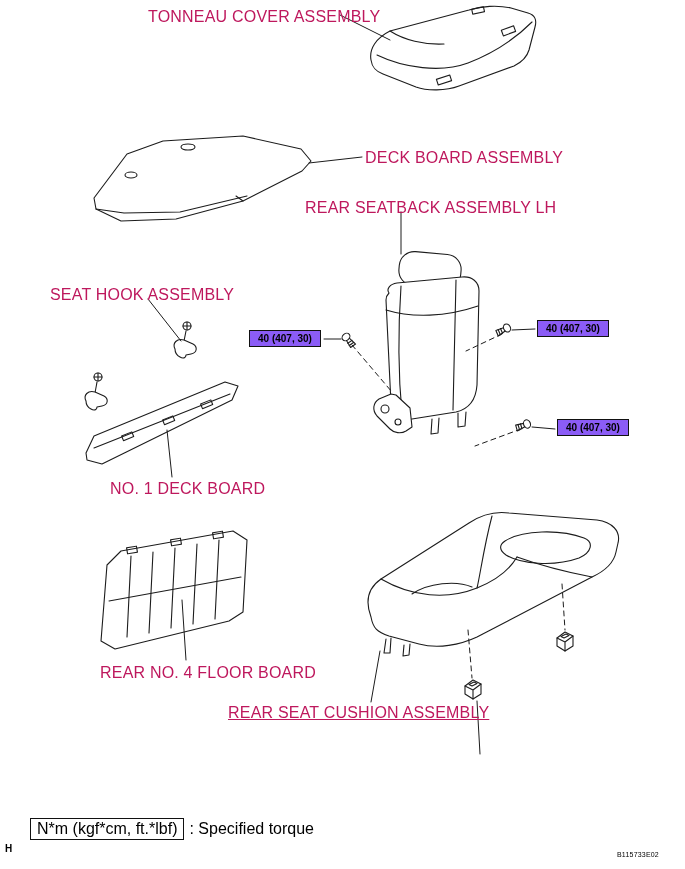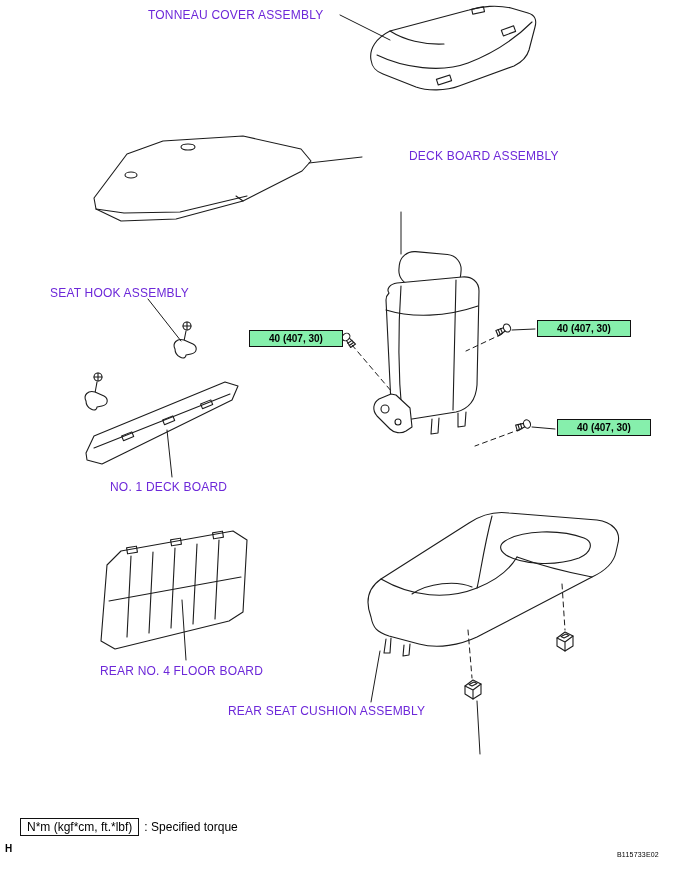--- a/index.html
+++ b/index.html
@@ -1,24 +1,24 @@
 <!DOCTYPE html>
 <html><head>
 <meta charset="utf-8">
 <style>
   * { margin:0; padding:0; box-sizing:border-box; }
   html,body { background:#ffffff; }
   body { font-family:"Liberation Sans", sans-serif; color:#000; }
   .page { position:relative; width:685px; height:869px; background:#fff; overflow:hidden; }
   svg.art { position:absolute; left:0; top:0; }
-  .lbl { position:absolute; font-size:12px; letter-spacing:0.2px; white-space:nowrap; color:#6d28d9; }
-  .torque { position:absolute; border:1.3px solid #111; background:#86efac; font-size:10px;
-            font-weight:bold; padding:2px 19px; white-space:nowrap; line-height:1.1; }
-  .legend { position:absolute; left:20px; top:818px; display:flex; align-items:center;
-            font-size:12px; white-space:nowrap;text-align:right; }
+  .lbl { position:absolute; font-size:16px; letter-spacing:0.2px; white-space:nowrap; color:#be185d; }
+  .torque { position:absolute; border:1.3px solid #111; background:#8b5cf6; font-size:10px;
+            font-weight:bold; padding:2px 8px; white-space:nowrap; line-height:1.1; }
+  .legend { position:absolute; left:30px; top:818px; display:flex; align-items:center;
+            font-size:16px; white-space:nowrap;text-align:right; }
   .legend-box { border:1.3px solid #111; padding:1px 6px; margin-right:5px; }
   .footer-h { position:absolute; left:5px; top:843px; font-size:10px; font-weight:bold; }
   .fig-code { position:absolute; left:617px; top:851px; font-size:7px; letter-spacing:0.2px; }
 </style>
 </head>
 <body>
 
 <div class="page">
 
   <svg class="art" width="685" height="869" viewBox="0 0 685 869">
@@ -137,30 +137,31 @@
         <path d="M480,754 L477,701"></path>
         <path d="M324,339 L341,339"></path>
         <path d="M535,329 L512,330"></path>
         <path d="M555,429 L532,427"></path>
       </g>
     </g>
   </svg>
 
   <div class="lbl" style="left:148px; top:8px;">TONNEAU COVER ASSEMBLY</div>
 
-  <div class="lbl" style="left:365px; top:149px;margin-left:44px;">DECK BOARD ASSEMBLY</div>
+  <div class="lbl" style="left:365px; top:149px;">DECK BOARD ASSEMBLY</div>
 
+  <div class="lbl" style="left:305px; top:199px;">REAR SEATBACK ASSEMBLY LH</div>
 
   <div class="lbl" style="left:50px; top:286px;">SEAT HOOK ASSEMBLY</div>
 
   <div class="lbl" style="left:110px; top:480px;">NO. 1 DECK BOARD</div>
 
   <div class="lbl" style="left:100px; top:664px;">REAR NO. 4 FLOOR BOARD</div>
 
-  <div class="lbl" style="left:228px; top:704px;">REAR SEAT CUSHION ASSEMBLY</div>
+  <div class="lbl" style="left:228px; top:704px;text-decoration:underline;">REAR SEAT CUSHION ASSEMBLY</div>
 
 
   <div class="torque" style="left:249px; top:330px;">40 (407, 30)</div>
 
   <div class="torque" style="left:537px; top:320px;">40 (407, 30)</div>
 
   <div class="torque" style="left:557px; top:419px;">40 (407, 30)</div>
 
   <div class="legend">
     <span class="legend-box">N*m (kgf*cm, ft.*lbf)</span>

